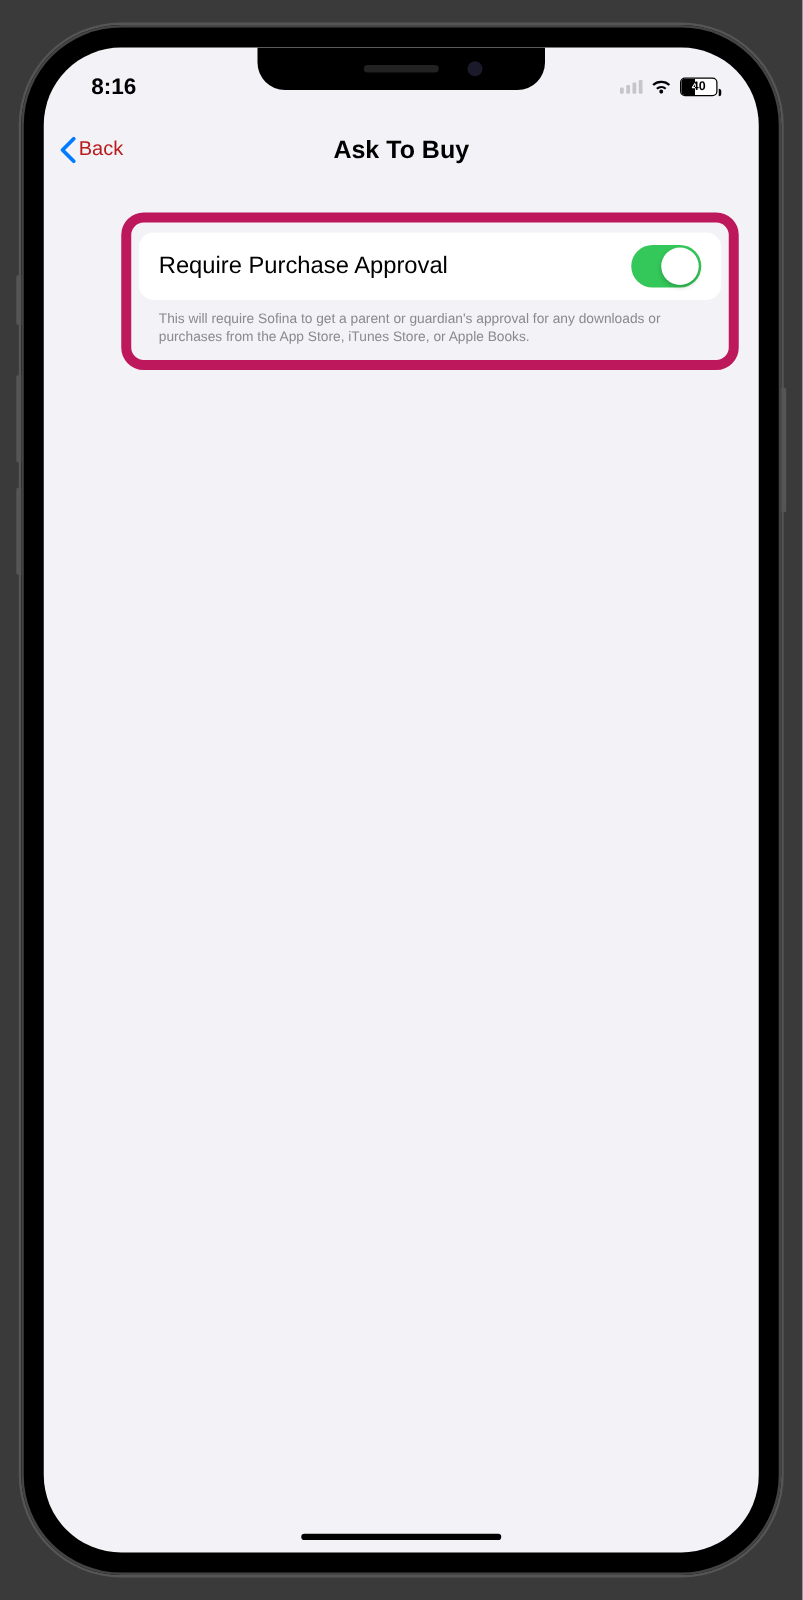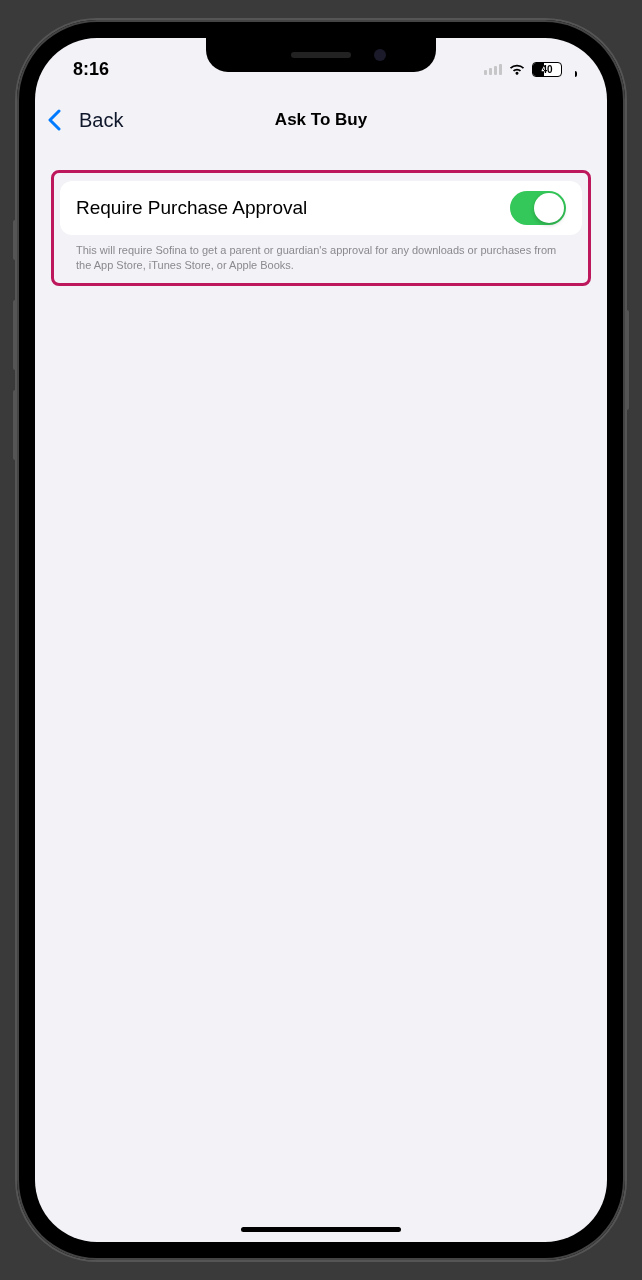--- a/index.html
+++ b/index.html
@@ -111,21 +111,21 @@
     .signal-bars span:nth-child(1){ height: 5px; }
     .signal-bars span:nth-child(2){ height: 7px; }
     .signal-bars span:nth-child(3){ height: 9px; }
     .signal-bars span:nth-child(4){ height: 11px; }
     
     .wifi-icon svg { width: 18px; height: 14px; display: block; }
     
     .battery {
       display: flex;
       align-items: flex-end;
-      gap: 12px;
+      gap: 0;
     }
     .battery-body {
       width: 30px;
       height: 15px;
       border: 1.5px solid #000;
       border-radius: 4px;
       position: relative;
       background: #fff;
       overflow: hidden;
       display: flex;
@@ -161,49 +161,50 @@
       height: 52px;
       display: flex;
       align-items: center;
       padding: 0 12px;
       position: relative;
     }
     
     .back-button {
       display: flex;
       align-items: center;
-      color: #0f172a;
-      font-size: 20px;
-      gap: 18px;
+      color: #b91c1c;
+      font-size: 16px;
+      gap: 2px;
       cursor: pointer;
     }
     
     .back-chevron svg {
       width: 14px;
       height: 22px;
       display: block;
     }
     
     .nav-title {
       position: absolute;
       left: 50%;
       transform: translateX(-50%);
-      font-size: 17px;
+      font-size: 20px;
       font-weight: 600;
       color: #000;
     }
     
     .content {
       padding: 24px 16px 0 16px;
     }
     
     .highlight-box {
-      border: 3px solid #be185d;
-      border-radius: 8px;
+      border: 8px solid #be185d;
+      border-radius: 18px;
       padding: 8px 6px 10px 6px;
+      margin-left: 46px;
     }
     
     .setting-row {
       background: #fff;
       border-radius: 12px;
       height: 54px;
       display: flex;
       align-items: center;
       justify-content: space-between;
       padding: 0 16px;

